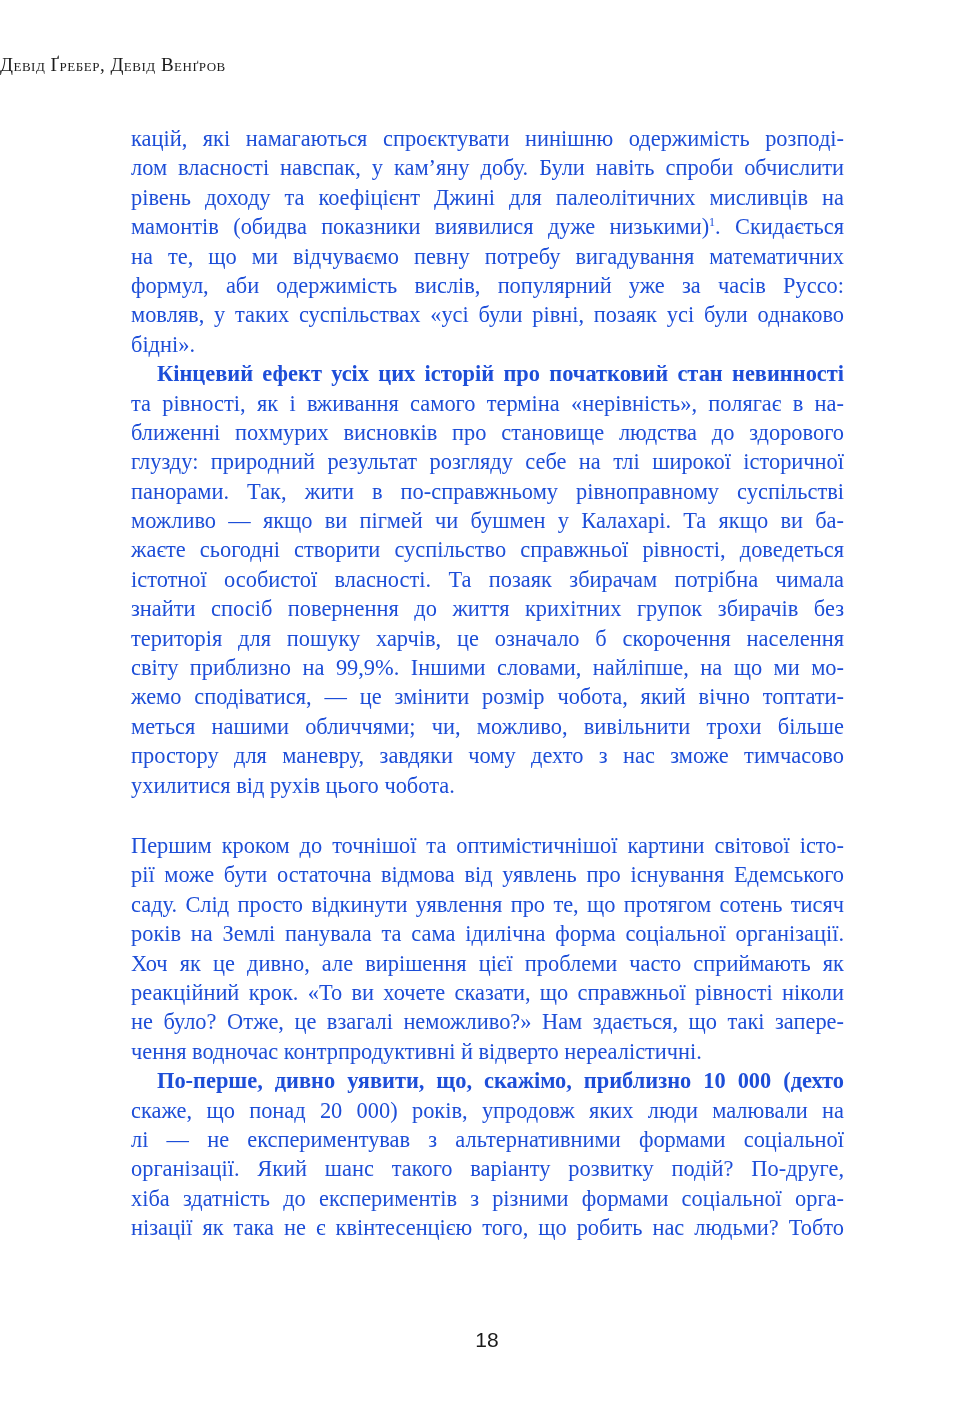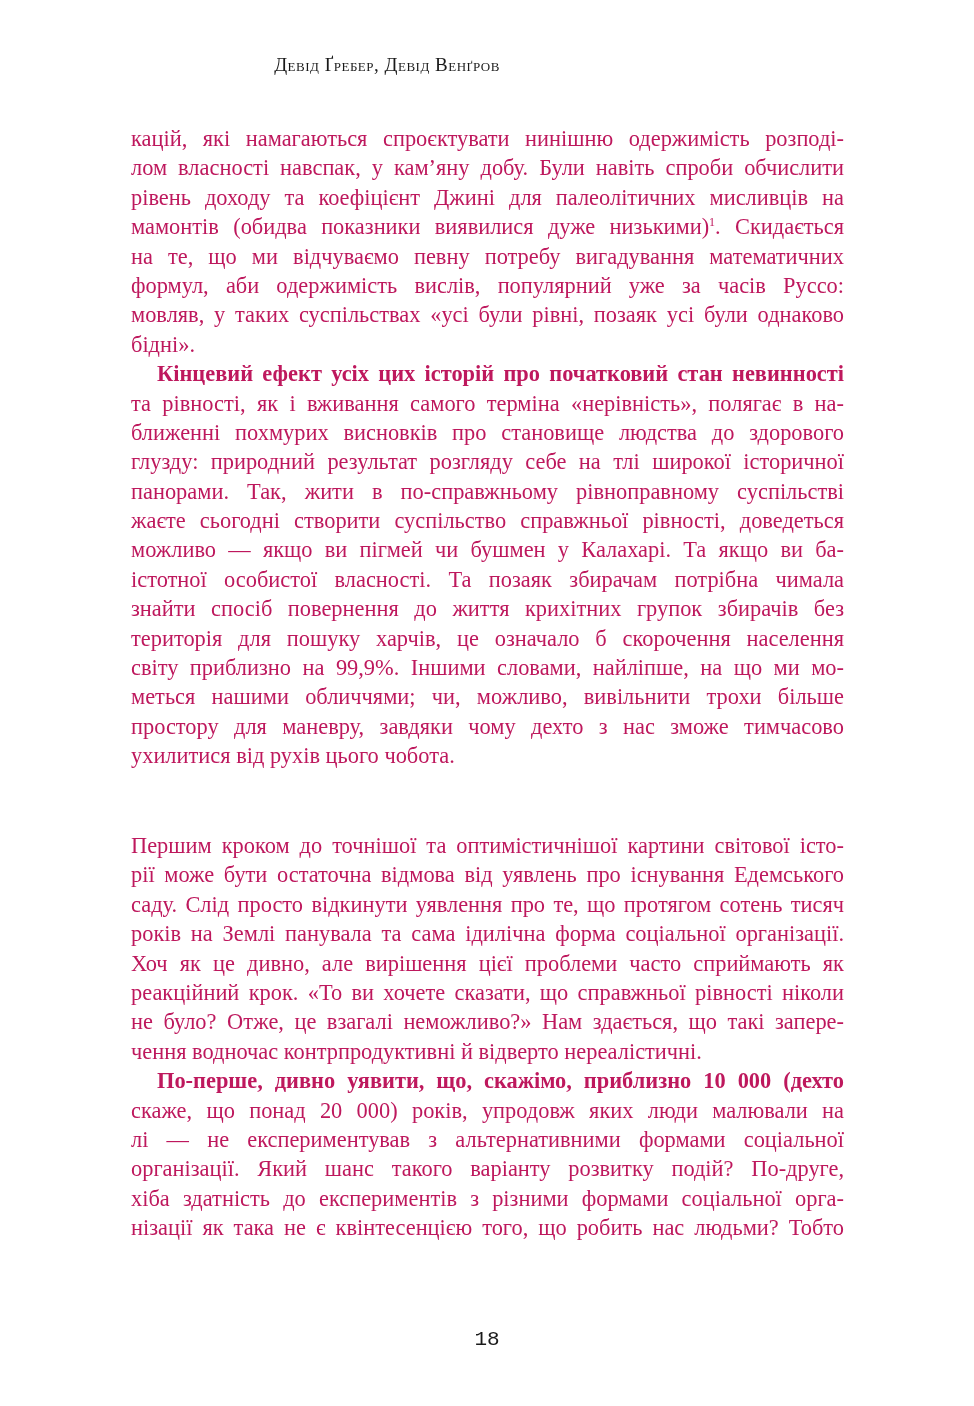--- a/index.html
+++ b/index.html
@@ -20,34 +20,34 @@
       left: 0; top: 0;
       width: 974px;
       height: 1406px;
       background: #ffffff;
     }
     .running-head {
       position: absolute;
       top: 54px;
       left: 0;
       width: 774px;
-      text-align: center;
+      text-align: left;
       font-family: "Liberation Serif", "DejaVu Serif", serif;
       font-size: 19px;
       font-variant: small-caps;
       letter-spacing: 0.5px;
       color: #1a1a1a;
     }
     .text-block {
       position: absolute;
       left: 131px;
       width: 713px;
       font-family: "Liberation Serif", "DejaVu Serif", serif;
       font-size: 22.4px;
-      color: #be185d;
+      color: #1d4ed8;
     }
     .line {
       display: block;
       height: 29.4px;
       line-height: 29.4px;
       text-align: justify;
       text-align-last: justify;
       white-space: nowrap;
       overflow: visible;
     }
@@ -70,21 +70,21 @@
       font-family: Liberation Serif, serif;
     }
     .block-1 { top: 124px; }
     .block-2 { top: 831px; }
     .folio {
       position: absolute;
       top: 1328px;
       left: 0;
       width: 974px;
       text-align: center;
-      font-family: Liberation Mono, monospace;
+      font-family: Liberation Sans, sans-serif;
       font-size: 21px;
       color: #1a1a1a;
     }
     sup.fn {
       font-size: 12px;
       line-height: 0;
       vertical-align: super;
     }
   </style>
 </head>
@@ -103,26 +103,27 @@
         <div class="line"><span class="line-inner">формул, аби одержимість вислів, популярний уже за часів Руссо:</span></div>
         <div class="line"><span class="line-inner">мовляв, у таких суспільствах «усі були рівні, позаяк усі були однаково</span></div>
         <div class="line last"><span class="line-inner">бідні».</span></div>
       </div>
       <div>
         <div class="line indent"><span class="line-inner">Кінцевий ефект усіх цих історій про початковий стан невинності</span></div>
         <div class="line"><span class="line-inner">та рівності, як і вживання самого терміна «нерівність», полягає в на-</span></div>
         <div class="line"><span class="line-inner">ближенні похмурих висновків про становище людства до здорового</span></div>
         <div class="line"><span class="line-inner">глузду: природний результат розгляду себе на тлі широкої історичної</span></div>
         <div class="line"><span class="line-inner">панорами. Так, жити в по-справжньому рівноправному суспільстві</span></div>
+        <div class="line"><span class="line-inner">можливо — якщо ви пігмей чи бушмен у Калахарі. Та якщо ви ба-</span></div>
         <div class="line"><span class="line-inner">жаєте сьогодні створити суспільство справжньої рівності, доведеться</span></div>
-        <div class="line"><span class="line-inner">можливо — якщо ви пігмей чи бушмен у Калахарі. Та якщо ви ба-</span></div>
         <div class="line"><span class="line-inner">істотної особистої власності. Та позаяк збирачам потрібна чимала</span></div>
         <div class="line"><span class="line-inner">знайти спосіб повернення до життя крихітних групок збирачів без</span></div>
         <div class="line"><span class="line-inner">територія для пошуку харчів, це означало б скорочення населення</span></div>
         <div class="line"><span class="line-inner">світу приблизно на 99,9%. Іншими словами, найліпше, на що ми мо-</span></div>
+        <div class="line"><span class="line-inner">жемо сподіватися, — це змінити розмір чобота, який вічно топтати-</span></div>
         <div class="line"><span class="line-inner">меться нашими обличчями; чи, можливо, вивільнити трохи більше</span></div>
         <div class="line"><span class="line-inner">простору для маневру, завдяки чому дехто з нас зможе тимчасово</span></div>
         <div class="line last"><span class="line-inner">ухилитися від рухів цього чобота.</span></div>
       </div>
     </div>
   <div class="text-block block-2" id="section-2">
       <div>
         <div class="line"><span class="line-inner">Першим кроком до точнішої та оптимістичнішої картини світової істо-</span></div>
         <div class="line"><span class="line-inner">рії може бути остаточна відмова від уявлень про існування Едемського</span></div>
         <div class="line"><span class="line-inner">саду. Слід просто відкинути уявлення про те, що протягом сотень тисяч</span></div>

